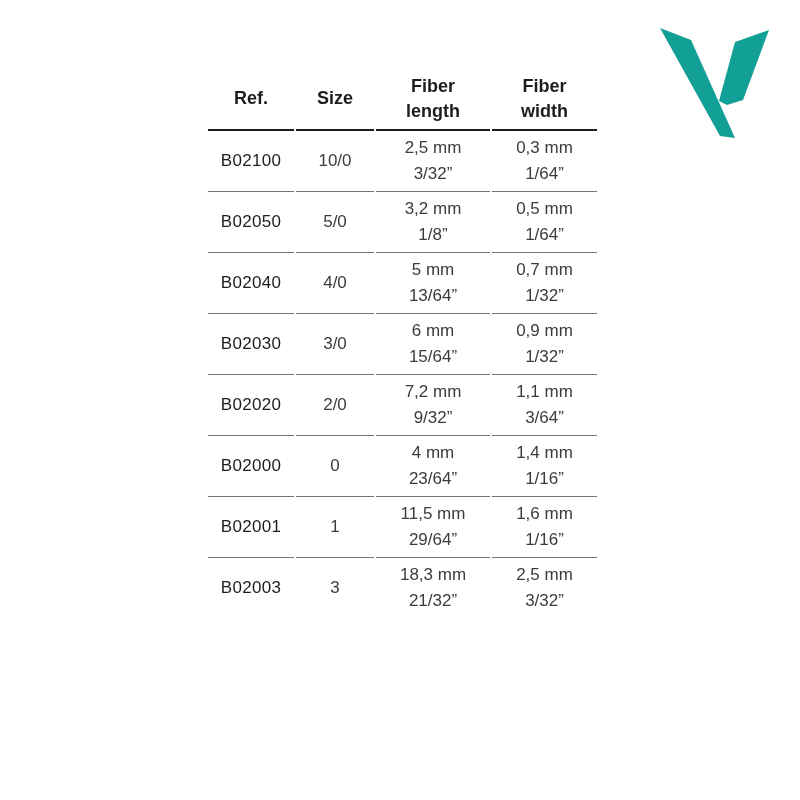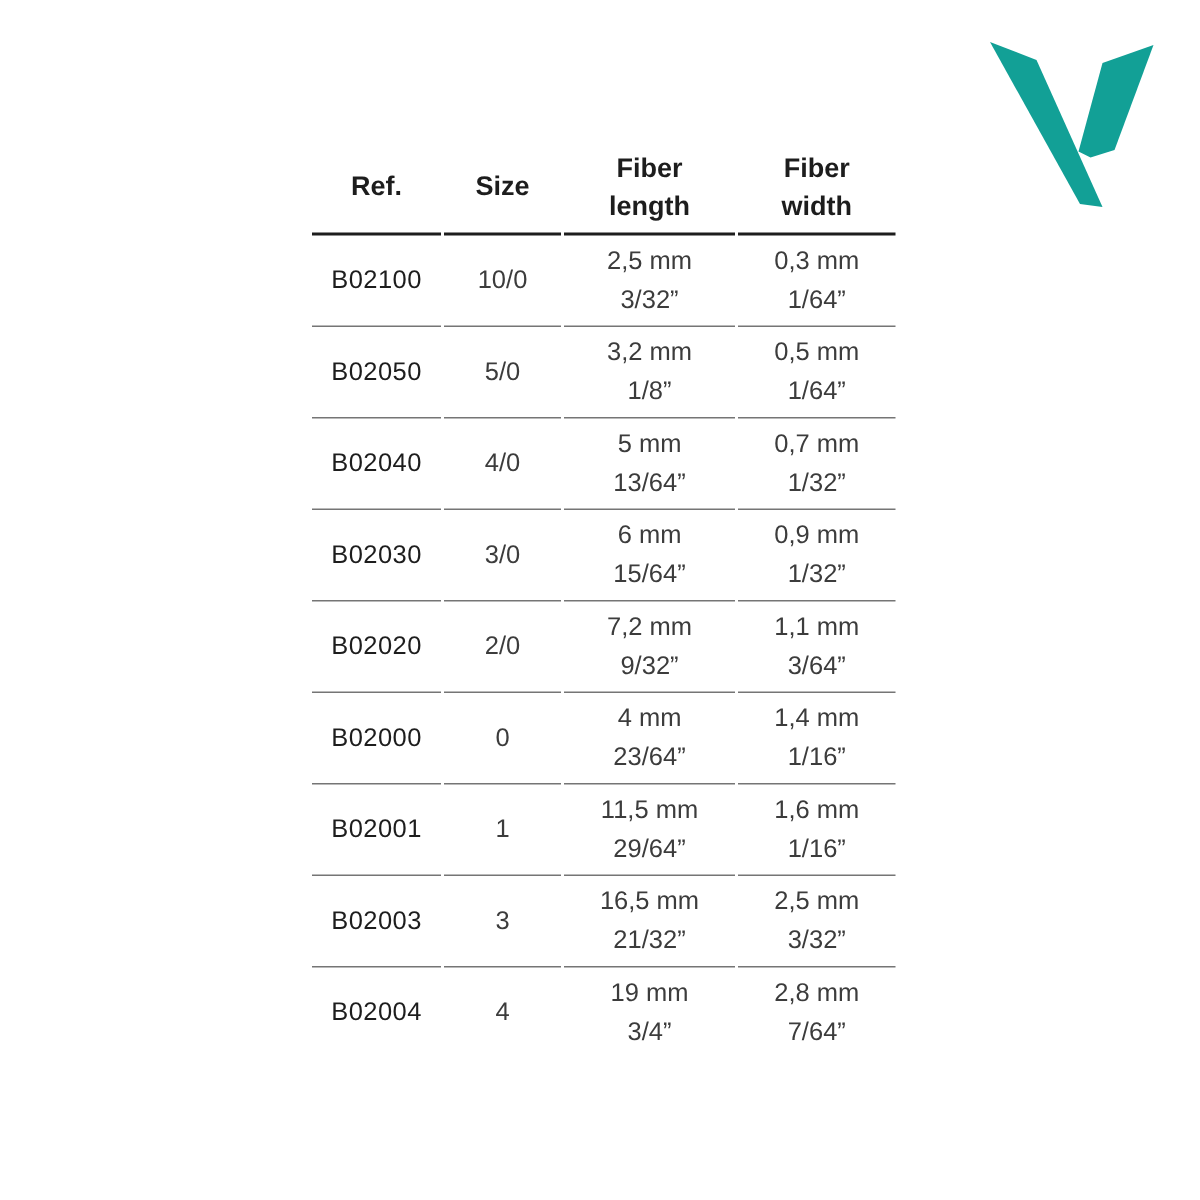--- a/index.html
+++ b/index.html
@@ -26,21 +26,20 @@
   }
 
   
   .spec-table {
     position: absolute;
     left: 206px;
     top: 68px;
     border-collapse: separate;
     border-spacing: 2px 0;
     table-layout: fixed;
-    margin-top: 26px;
   }
   .spec-table col.col-ref    { width: 86px; }
   .spec-table col.col-size   { width: 78px; }
   .spec-table col.col-length { width: 114px; }
   .spec-table col.col-width  { width: 105px; }
 
   .spec-table th {
     height: 61px;
     padding: 0;
     vertical-align: middle;
@@ -196,37 +195,25 @@
         <div class="mm">1,6 mm</div>
         <div class="inch">1/16”</div>
       </td>
     </tr>
 
 
     <tr>
       <td class="c-ref">B02003</td>
       <td class="c-size">3</td>
       <td class="c-length">
-        <div class="mm">16,5 mm</div>
+        <div class="mm">18,3 mm</div>
         <div class="inch">21/32”</div>
       </td>
       <td class="c-width">
         <div class="mm">2,5 mm</div>
         <div class="inch">3/32”</div>
       </td>
     </tr>
 
-    <tr>
-      <td class="c-ref">B02004</td>
-      <td class="c-size">4</td>
-      <td class="c-length">
-        <div class="mm">19 mm</div>
-        <div class="inch">3/4”</div>
-      </td>
-      <td class="c-width">
-        <div class="mm">2,8 mm</div>
-        <div class="inch">7/64”</div>
-      </td>
-    </tr>
   </tbody>
   </table>
 
 </div>
 
 </body></html>

